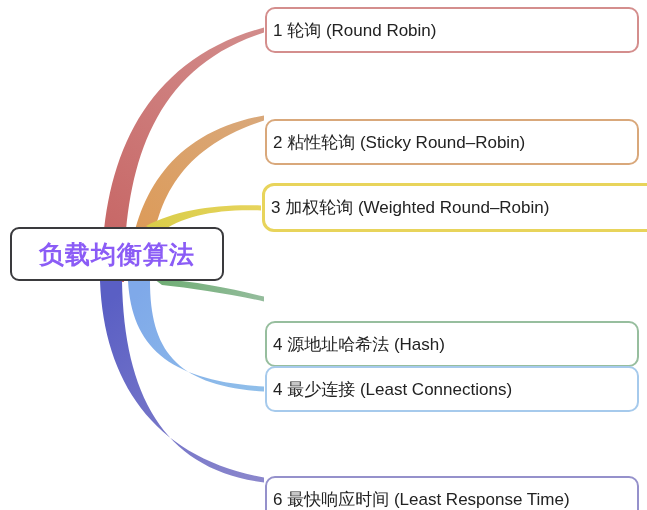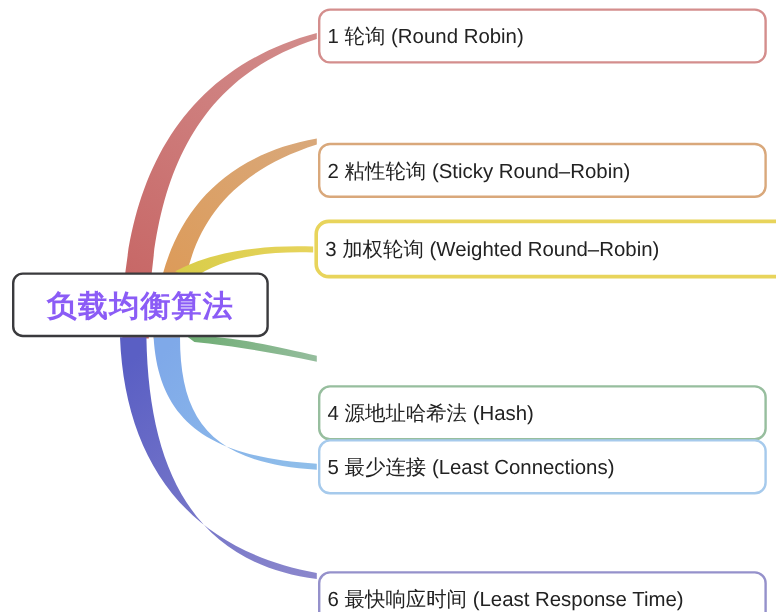--- a/index.html
+++ b/index.html
@@ -124,20 +124,20 @@
 
   <div class="branch-node b3 highlighted" style="border-color: rgb(232, 212, 91);">
     <span>3 加权轮询 (Weighted Round–Robin)</span>
   </div>
 
   <div class="branch-node b4" style="border-color: rgb(151, 190, 158);">
     <span>4 源地址哈希法 (Hash)</span>
   </div>
 
   <div class="branch-node b5" style="border-color: rgb(166, 202, 236);">
-    <span>5 最少连接 (Least Connections)</span>
+    <span>4 最少连接 (Least Connections)</span>
   </div>
 
   <div class="branch-node b6" style="border-color: rgb(149, 145, 203);">
     <span>6 最快响应时间 (Least Response Time)</span>
   </div>
 
 </div>
 
 </body></html>

